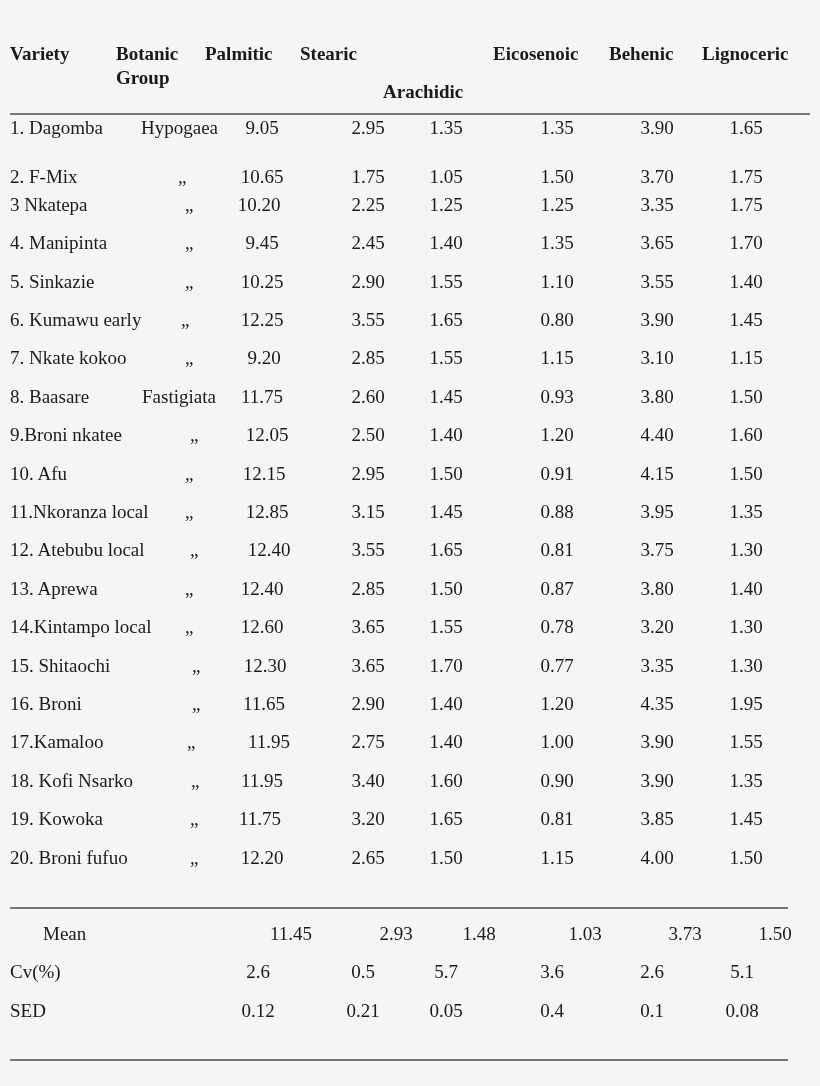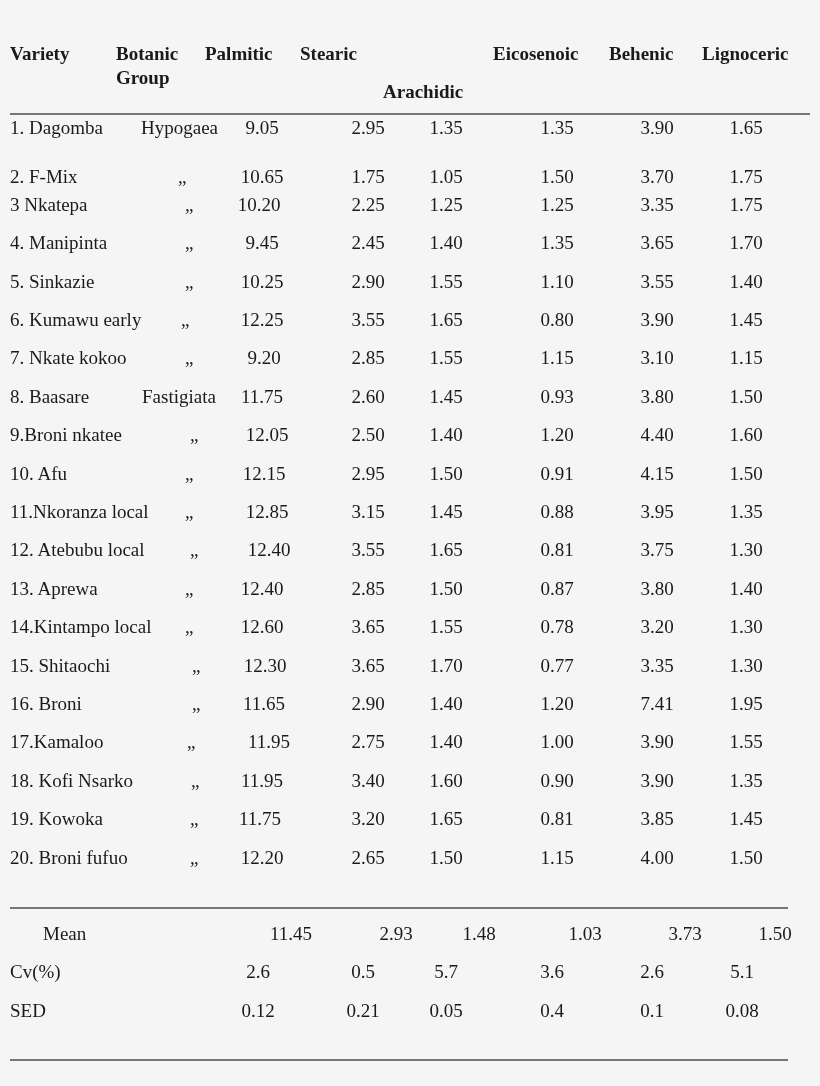--- a/index.html
+++ b/index.html
@@ -182,21 +182,21 @@
       <span class="cell num" style="left:657px">3.35</span>
       <span class="cell num" style="left:746px">1.30</span>
     </div>
     <div class="row" style="top: 689px;">
       <span class="cell" style="left:10px">16. Broni</span>
       <span class="cell ditto" style="left:192px">„</span>
       <span class="cell num" style="left:264px">11.65</span>
       <span class="cell num" style="left:368px">2.90</span>
       <span class="cell num" style="left:446px">1.40</span>
       <span class="cell num" style="left:557px">1.20</span>
-      <span class="cell num" style="left:657px">7.41</span>
+      <span class="cell num" style="left:657px">4.35</span>
       <span class="cell num" style="left:746px">1.95</span>
     </div>
     <div class="row" style="top: 727.4px;">
       <span class="cell" style="left:10px">17.Kamaloo</span>
       <span class="cell ditto" style="left:187px">„</span>
       <span class="cell num" style="left:269px">11.95</span>
       <span class="cell num" style="left:368px">2.75</span>
       <span class="cell num" style="left:446px">1.40</span>
       <span class="cell num" style="left:557px">1.00</span>
       <span class="cell num" style="left:657px">3.90</span>

